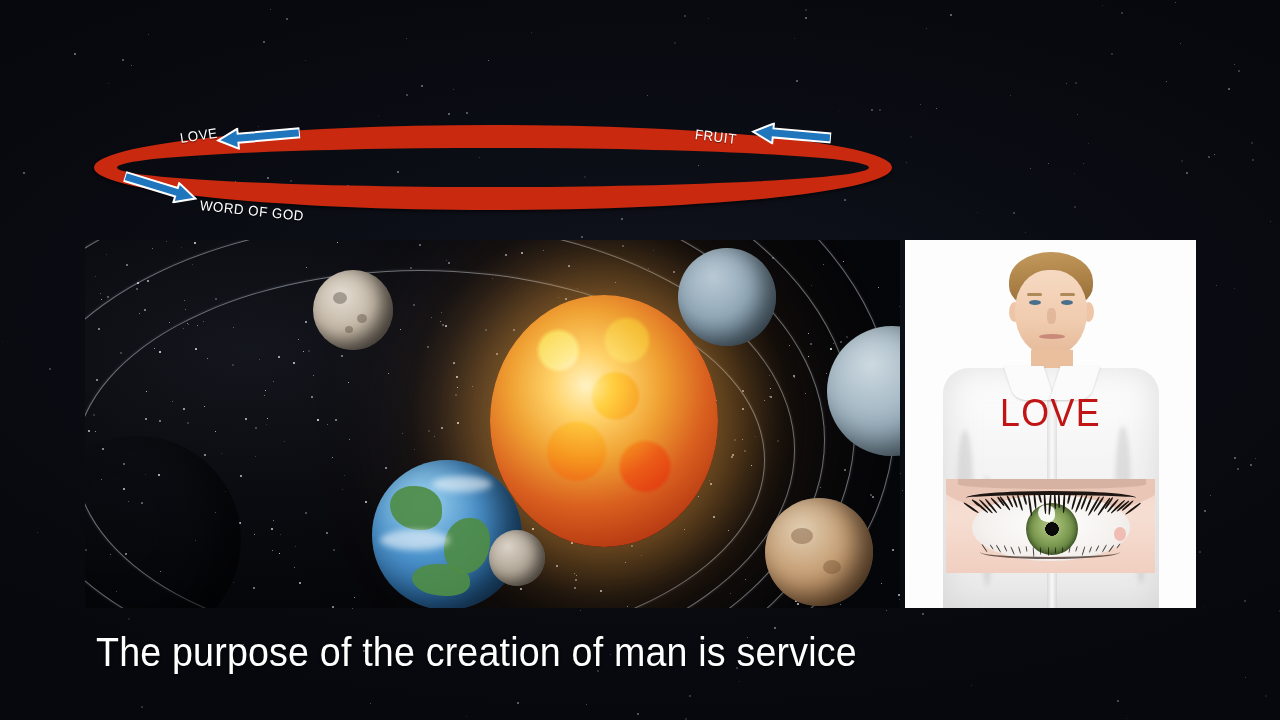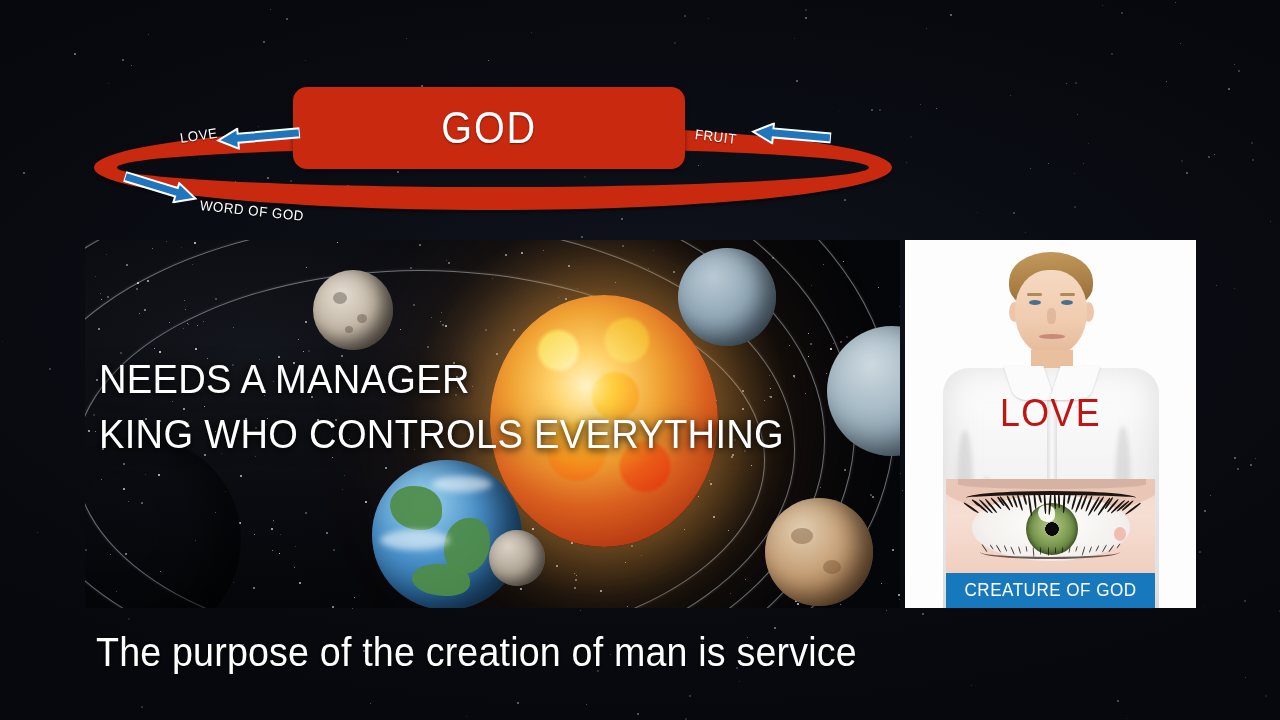--- a/index.html
+++ b/index.html
@@ -634,23 +634,20 @@
       <i style="left:874px;top:548px;width:2.02px;height:2.02px;opacity:0.13"></i>
       <i style="left:2px;top:341px;width:1.34px;height:1.34px;opacity:0.14"></i>
       <i style="left:698px;top:165px;width:0.69px;height:0.69px;opacity:0.48"></i>
       <i style="left:352px;top:608px;width:0.69px;height:0.69px;opacity:0.36"></i>
     </div>
 
 
   <div id="cycle">
     <div id="ring"></div>
 
-    <div id="godbox">
-      <div class="txt">GOD</div>
-    </div>
 
     <div class="cyc-label" id="lbl-love">LOVE</div>
     <div class="cyc-label" id="lbl-fruit">FRUIT</div>
     <div class="cyc-label" id="lbl-word">WORD OF GOD</div>
 
     <svg class="arrow" id="arw-love" width="84" height="22" viewBox="0 0 84 22">
       <path d="M84 6 L22 6 L22 1 L2 11 L22 21 L22 15 L84 15 Z" fill="#1f76bc" stroke="#ffffff" stroke-width="2"></path>
     </svg>
     <svg class="arrow" id="arw-fruit" width="80" height="22" viewBox="0 0 80 22">
       <path d="M80 6 L22 6 L22 1 L2 11 L22 21 L22 15 L80 15 Z" fill="#1f76bc" stroke="#ffffff" stroke-width="2"></path>
@@ -989,24 +986,20 @@
         <span class="land l3"></span>
       <span class="cloud c1"></span>
         <span class="cloud c2"></span>
     </div>
     <div class="planet" id="p-mercury"></div>
     <div class="planet" id="p-mars">
       <span class="s1"></span>
         <span class="s2"></span>
     </div>
 
-    <div id="space-text">
-      <div>NEEDS A MANAGER</div>
-      <div>KING WHO CONTROLS EVERYTHING</div>
-    </div>
   </div>
 
   <div id="photo">
     <div id="man">
       <span class="hair"></span>
       <span class="ear-l"></span>
         <span class="ear-r"></span>
       <span class="face"></span>
       <span class="brow-l"></span>
         <span class="brow-r"></span>
@@ -1085,21 +1078,18 @@
           <span class="lash" style="left:115.6px;top:67.9px;width:1.2px;height:6.1px;opacity:.8;transform:rotate(6.6deg)"></span>
           <span class="lash" style="left:122.6px;top:67.7px;width:1.2px;height:6.0px;opacity:.8;transform:rotate(10.4deg)"></span>
           <span class="lash" style="left:129.7px;top:67.3px;width:1.2px;height:5.9px;opacity:.8;transform:rotate(17.4deg)"></span>
           <span class="lash" style="left:136.7px;top:66.9px;width:1.2px;height:9.8px;opacity:.8;transform:rotate(17.3deg)"></span>
           <span class="lash" style="left:143.8px;top:66.5px;width:1.2px;height:7.0px;opacity:.8;transform:rotate(20.5deg)"></span>
           <span class="lash" style="left:150.8px;top:65.9px;width:1.2px;height:6.6px;opacity:.8;transform:rotate(28.6deg)"></span>
           <span class="lash" style="left:157.9px;top:65.3px;width:1.2px;height:8.9px;opacity:.8;transform:rotate(29.1deg)"></span>
           <span class="lash" style="left:164.9px;top:64.7px;width:1.2px;height:8.5px;opacity:.8;transform:rotate(36.3deg)"></span>
           <span class="lash" style="left:172.0px;top:64.0px;width:1.2px;height:6.0px;opacity:.8;transform:rotate(35.0deg)"></span>
         </div>
-      <div id="bar-bottom">
-        <span>CREATURE OF GOD</span>
-      </div>
     </div>
   </div>
 
   <div id="caption">The purpose of the creation of man is service</div>
 
 </div>
 
 </body></html>

